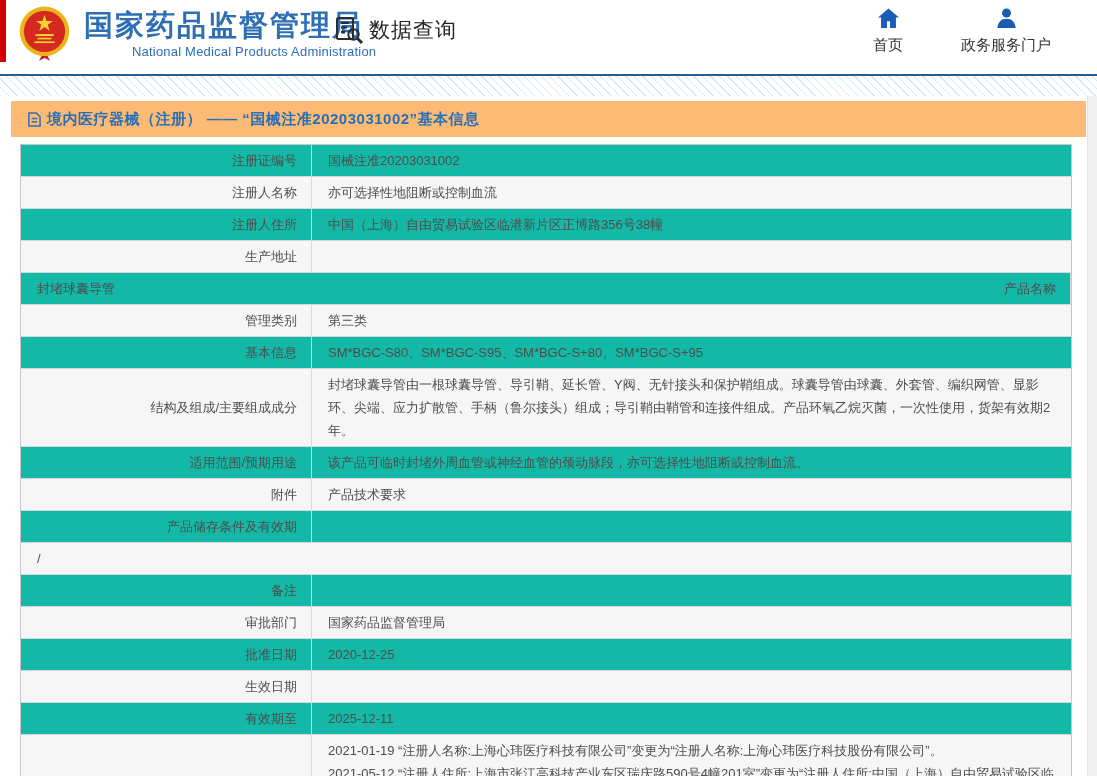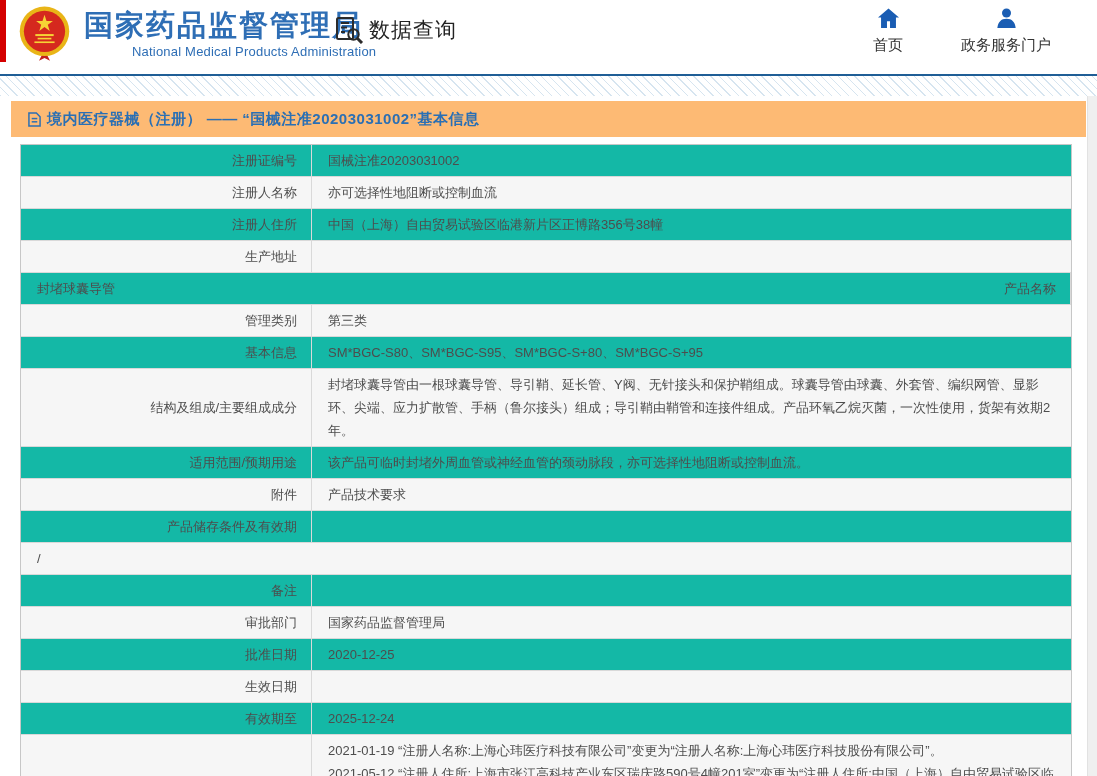--- a/index.html
+++ b/index.html
@@ -216,21 +216,21 @@
   </div>
   <div class="row">
     <div class="cell label">生效日期</div>
     <div class="cell value">
         <span class="vtext"></span>
       </div>
   </div>
   <div class="row">
     <div class="cell label">有效期至</div>
     <div class="cell value">
-        <span class="vtext">2025-12-24</span>
+        <span class="vtext">2025-12-11</span>
       </div>
   </div>
   <div class="row tall">
     <div class="cell label">变更情况</div>
     <div class="cell value">
         <span class="vtext">2021-01-19 “注册人名称:上海心玮医疗科技有限公司”变更为“注册人名称:上海心玮医疗科技股份有限公司”。
 2021-05-12 “注册人住所:上海市张江高科技产业东区瑞庆路590号4幢201室”变更为“注册人住所:中国（上海）自由贸易试验区临港新片区正博路356号38幢第1层、第3层”。
 2021-12-15 “生产地址：上海市张江高科技产业东区瑞庆路590号4幢201室”变更为“生产地址：上海市张江高科技产业东区瑞庆路</span>
       </div>
   </div>

